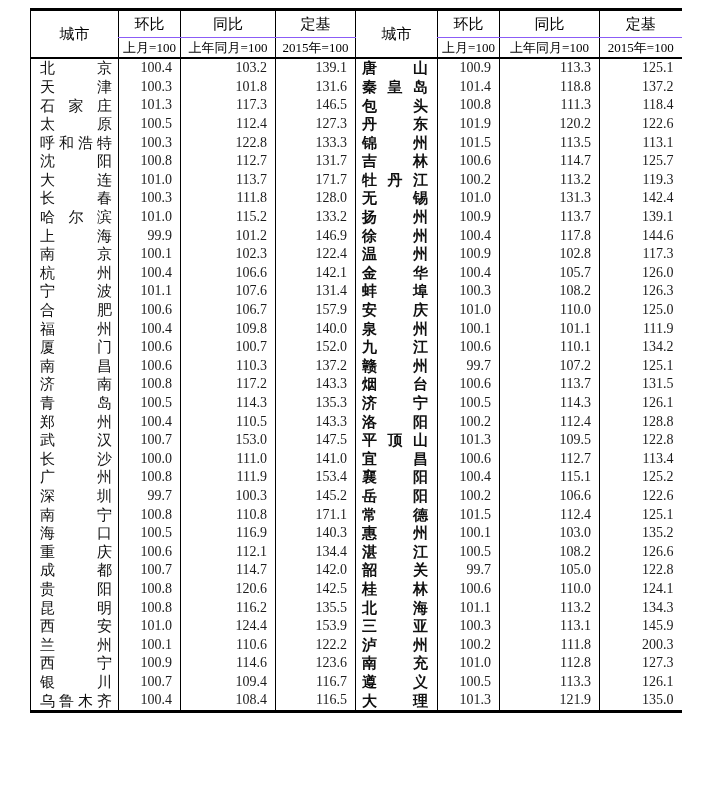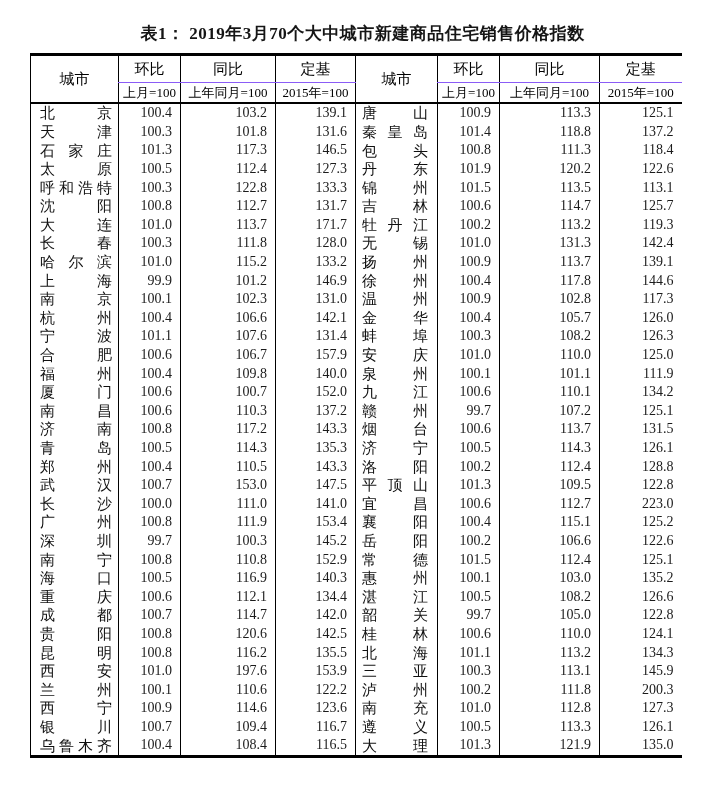--- a/index.html
+++ b/index.html
@@ -53,36 +53,35 @@
     font-size: 14px;
     color: #1b1b1b;
     line-height: 1;
   }
   td.num {
     text-align: right;
     padding-right: 8px;
   }
   td.city { font-size: 15px; color: #101010; }
   td.city-l { padding-left: 9px; }
-  td.city-r { padding-left: 6px; }
+  td.city-r { padding-left: 6px; font-weight: bold; }
   .city-inner {
     display: inline-block;
     text-align: justify;
     text-align-last: justify;
     vertical-align: middle;
   }
   td.city-l .city-inner { width: 72px; }
   td.city-r .city-inner { width: 66px; }
 </style>
 </head>
 <body>
 
 <div class="page">
 
-  <div class="title">表1： 2019年3月70个大中城市新建商品住宅销售价格指数</div>
 
   <table class="price-table">
     <colgroup>
       <col style="width:88px">
         <col style="width:62px">
         <col style="width:95px">
         <col style="width:80px">
       <col style="width:82px">
         <col style="width:62px">
         <col style="width:100px">
@@ -206,21 +205,21 @@
           <td class="vline num">146.9</td>
           <td class="vline city city-r"><span class="city-inner">徐州</span></td>
           <td class="vline num">100.4</td>
           <td class="vline num">117.8</td>
           <td class="vline num">144.6</td>
         </tr>
         <tr class="">
           <td class="city city-l"><span class="city-inner">南京</span></td>
           <td class="vline num">100.1</td>
           <td class="vline num">102.3</td>
-          <td class="vline num">131.0</td>
+          <td class="vline num">122.4</td>
           <td class="vline city city-r"><span class="city-inner">温州</span></td>
           <td class="vline num">100.9</td>
           <td class="vline num">102.8</td>
           <td class="vline num">117.3</td>
         </tr>
         <tr class="">
           <td class="city city-l"><span class="city-inner">杭州</span></td>
           <td class="vline num">100.4</td>
           <td class="vline num">106.6</td>
           <td class="vline num">142.1</td>
@@ -320,21 +319,21 @@
           <td class="vline num">122.8</td>
         </tr>
         <tr class="">
           <td class="city city-l"><span class="city-inner">长沙</span></td>
           <td class="vline num">100.0</td>
           <td class="vline num">111.0</td>
           <td class="vline num">141.0</td>
           <td class="vline city city-r"><span class="city-inner">宜昌</span></td>
           <td class="vline num">100.6</td>
           <td class="vline num">112.7</td>
-          <td class="vline num">223.0</td>
+          <td class="vline num">113.4</td>
         </tr>
         <tr class="">
           <td class="city city-l"><span class="city-inner">广州</span></td>
           <td class="vline num">100.8</td>
           <td class="vline num">111.9</td>
           <td class="vline num">153.4</td>
           <td class="vline city city-r"><span class="city-inner">襄阳</span></td>
           <td class="vline num">100.4</td>
           <td class="vline num">115.1</td>
           <td class="vline num">125.2</td>
@@ -346,21 +345,21 @@
           <td class="vline num">145.2</td>
           <td class="vline city city-r"><span class="city-inner">岳阳</span></td>
           <td class="vline num">100.2</td>
           <td class="vline num">106.6</td>
           <td class="vline num">122.6</td>
         </tr>
         <tr class="">
           <td class="city city-l"><span class="city-inner">南宁</span></td>
           <td class="vline num">100.8</td>
           <td class="vline num">110.8</td>
-          <td class="vline num">152.9</td>
+          <td class="vline num">171.1</td>
           <td class="vline city city-r"><span class="city-inner">常德</span></td>
           <td class="vline num">101.5</td>
           <td class="vline num">112.4</td>
           <td class="vline num">125.1</td>
         </tr>
         <tr class="">
           <td class="city city-l"><span class="city-inner">海口</span></td>
           <td class="vline num">100.5</td>
           <td class="vline num">116.9</td>
           <td class="vline num">140.3</td>
@@ -405,21 +404,21 @@
           <td class="vline num">116.2</td>
           <td class="vline num">135.5</td>
           <td class="vline city city-r"><span class="city-inner">北海</span></td>
           <td class="vline num">101.1</td>
           <td class="vline num">113.2</td>
           <td class="vline num">134.3</td>
         </tr>
         <tr class="">
           <td class="city city-l"><span class="city-inner">西安</span></td>
           <td class="vline num">101.0</td>
-          <td class="vline num">197.6</td>
+          <td class="vline num">124.4</td>
           <td class="vline num">153.9</td>
           <td class="vline city city-r"><span class="city-inner">三亚</span></td>
           <td class="vline num">100.3</td>
           <td class="vline num">113.1</td>
           <td class="vline num">145.9</td>
         </tr>
         <tr class="">
           <td class="city city-l"><span class="city-inner">兰州</span></td>
           <td class="vline num">100.1</td>
           <td class="vline num">110.6</td>

